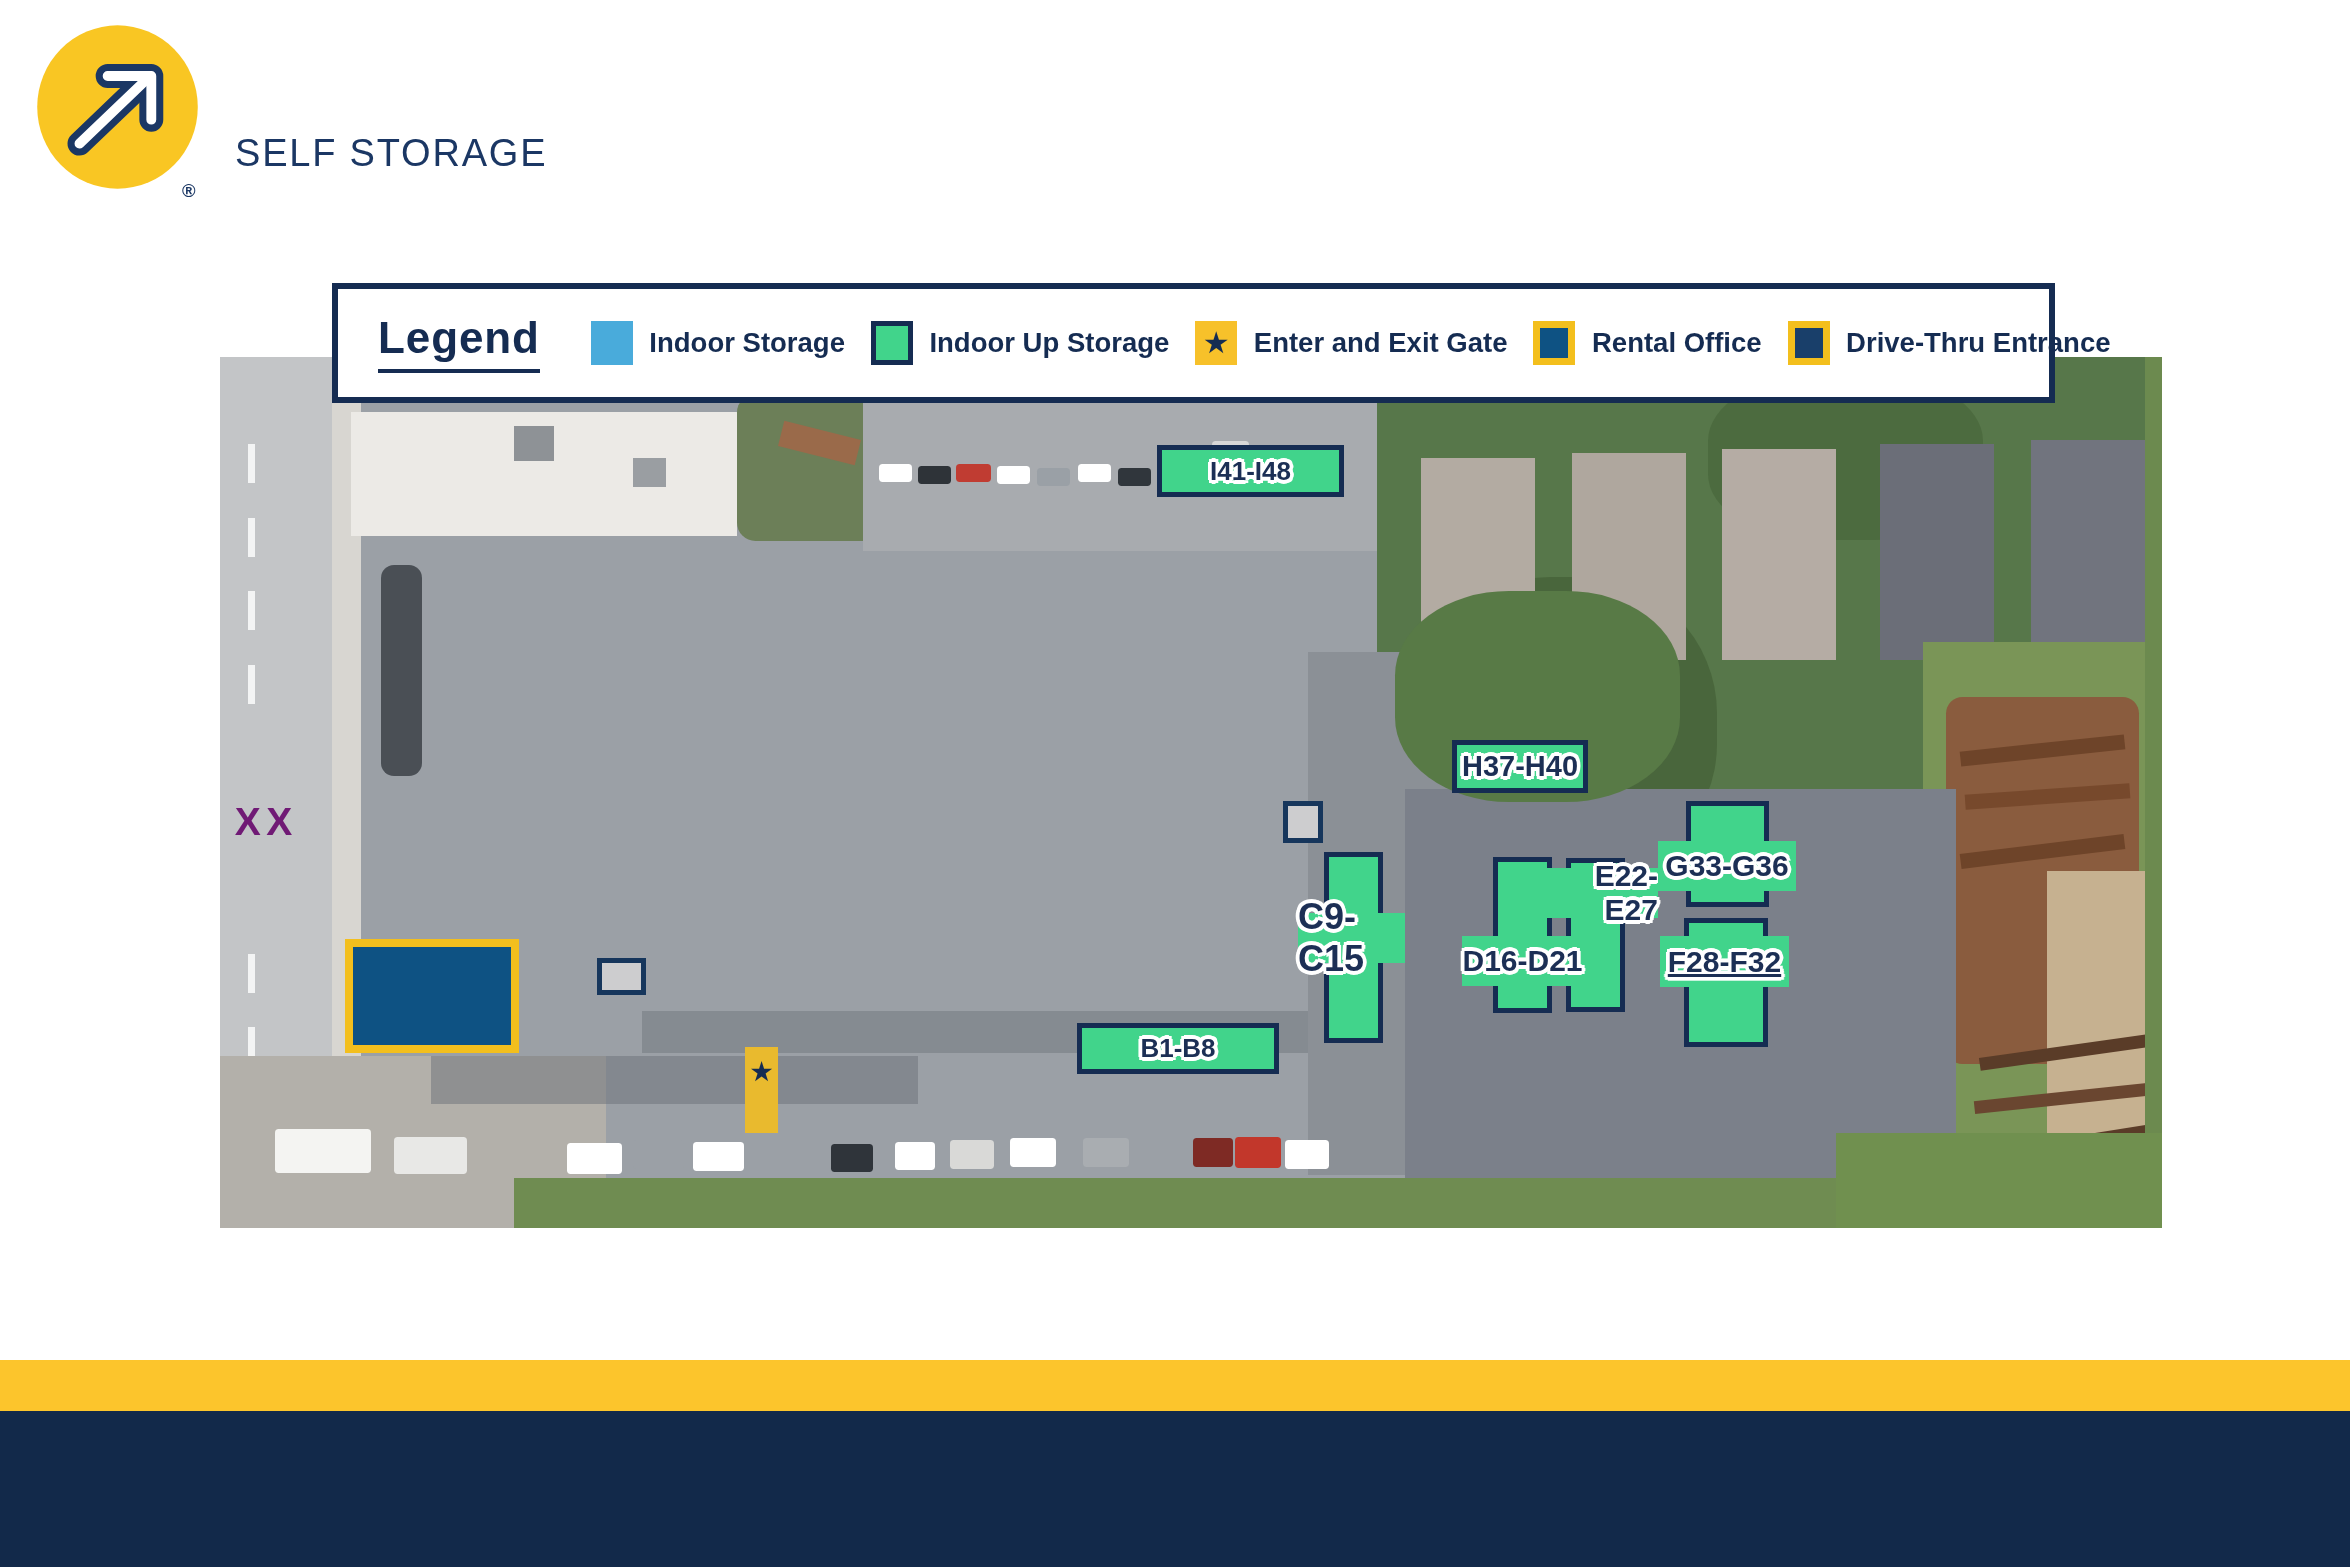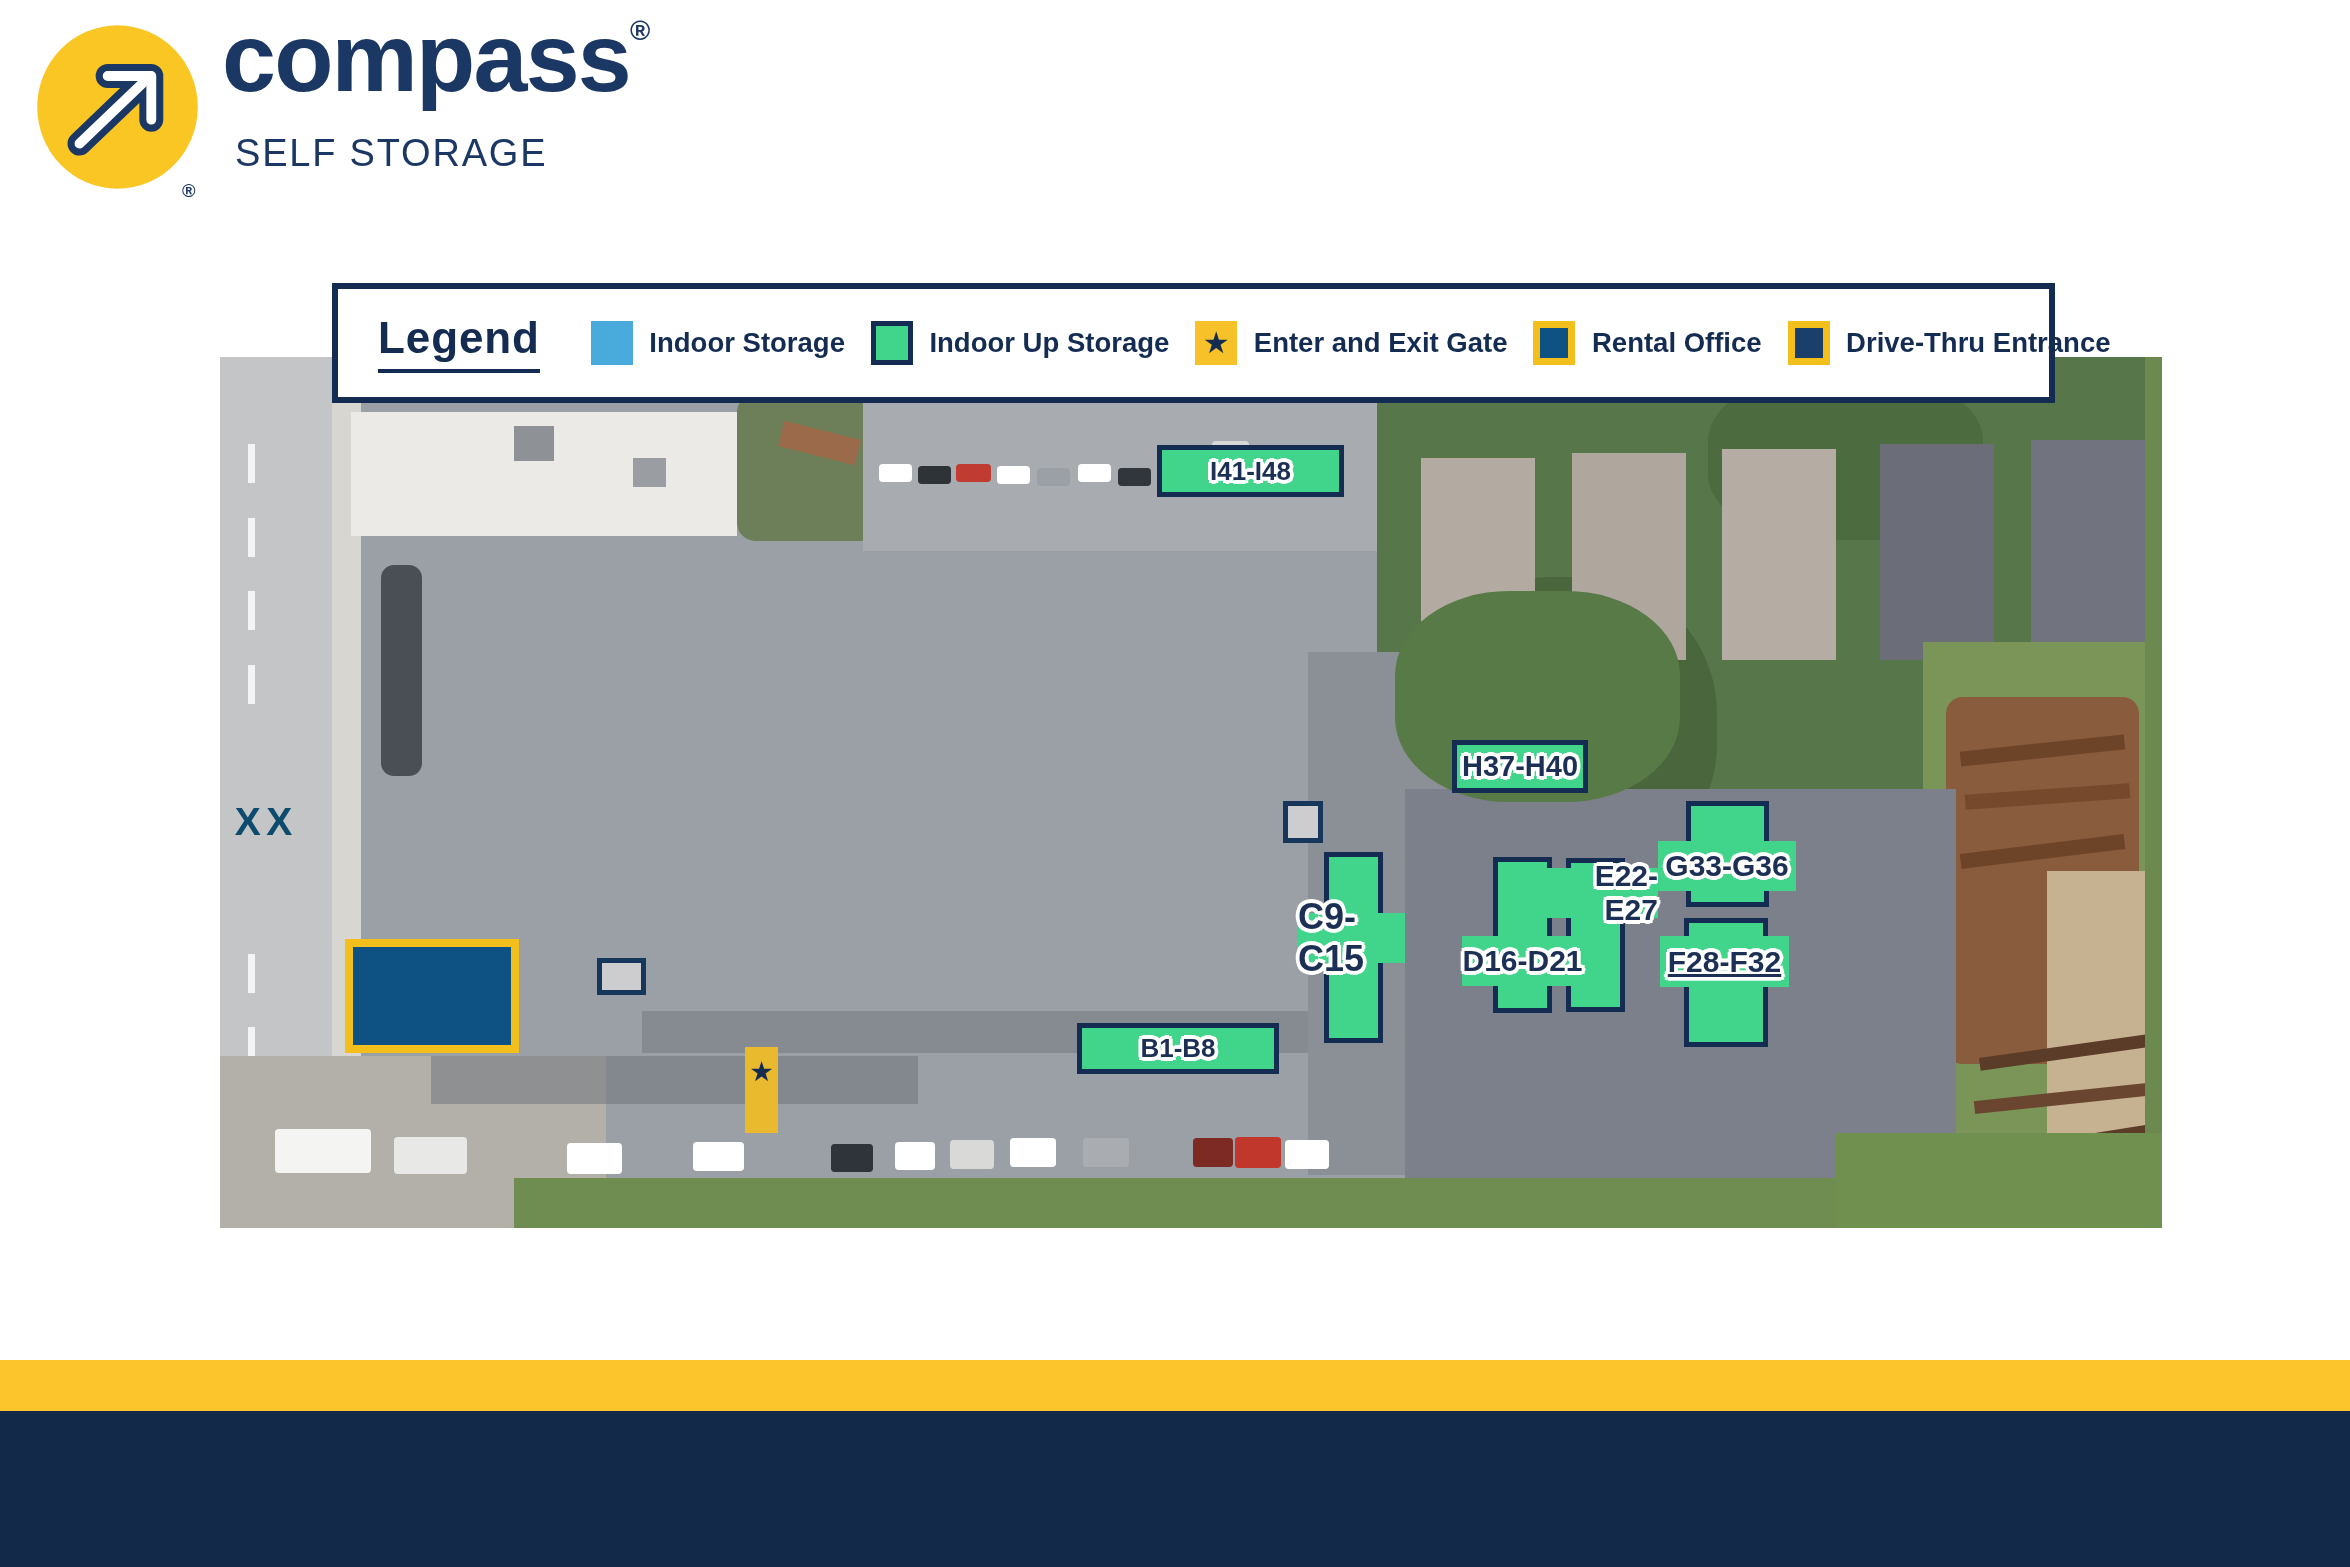--- a/index.html
+++ b/index.html
@@ -51,21 +51,21 @@
 
   .office{position:absolute;left:125px;top:582px;width:174px;height:114px;background:#0E5283;
           border:8.3px solid #F3BF1D;box-sizing:border-box;z-index:4;}
   .door{position:absolute;background:#CDCDCF;border:5.5px solid #16365C;box-sizing:border-box;z-index:4;}
   .gate{position:absolute;left:525px;top:690px;width:33px;height:86px;background:#E9BA2E;z-index:4;
         text-align:center;}
   .gate .star{color:#152C52;font-size:27.5px;line-height:1;position:relative;top:11px;}
 
   .car{position:absolute;border-radius:3.7px;z-index:2;}
   .dash{position:absolute;width:7.3px;height:39px;background:rgba(255,255,255,.8);z-index:1;}
-  .road-mark{position:absolute;left:14.7px;top:443px;color:#0c4a6e;font-size:39px;font-weight:bold;
+  .road-mark{position:absolute;left:14.7px;top:443px;color:#701a75;font-size:39px;font-weight:bold;
              letter-spacing:5.5px;z-index:1;}
 
   
   .stripe{position:absolute;left:0;top:1360px;width:2351px;height:51px;background:#FCC52C;}
   .footer-bar{position:absolute;left:0;top:1411px;width:2351px;height:156px;background:#12294A;}
 </style>
 </head>
 <body>
 
 <div class="page">
@@ -78,21 +78,20 @@
           <path d="M33 86 L80 41"></path>
             <path d="M53 38 L84 38 L84 69"></path>
         </g>
         <g fill="none" stroke="#ffffff" stroke-width="7" stroke-linecap="round" stroke-linejoin="round">
           <path d="M33 86 L80 41"></path>
             <path d="M53 38 L84 38 L84 69"></path>
         </g>
       </svg>
     </div>
     <div class="logo-reg-circle">®</div>
-    <div class="logo-name"><span>compass</span><sup>®</sup></div>
     <div class="logo-tag">SELF STORAGE</div>
   </div>
 
   <div class="legend">
     <div class="legend-title">Legend</div>
     <div class="legend-item">
       <div class="swatch sw-indoor"></div>
       <div class="legend-label">Indoor Storage</div>
     </div>
     <div class="legend-item">

